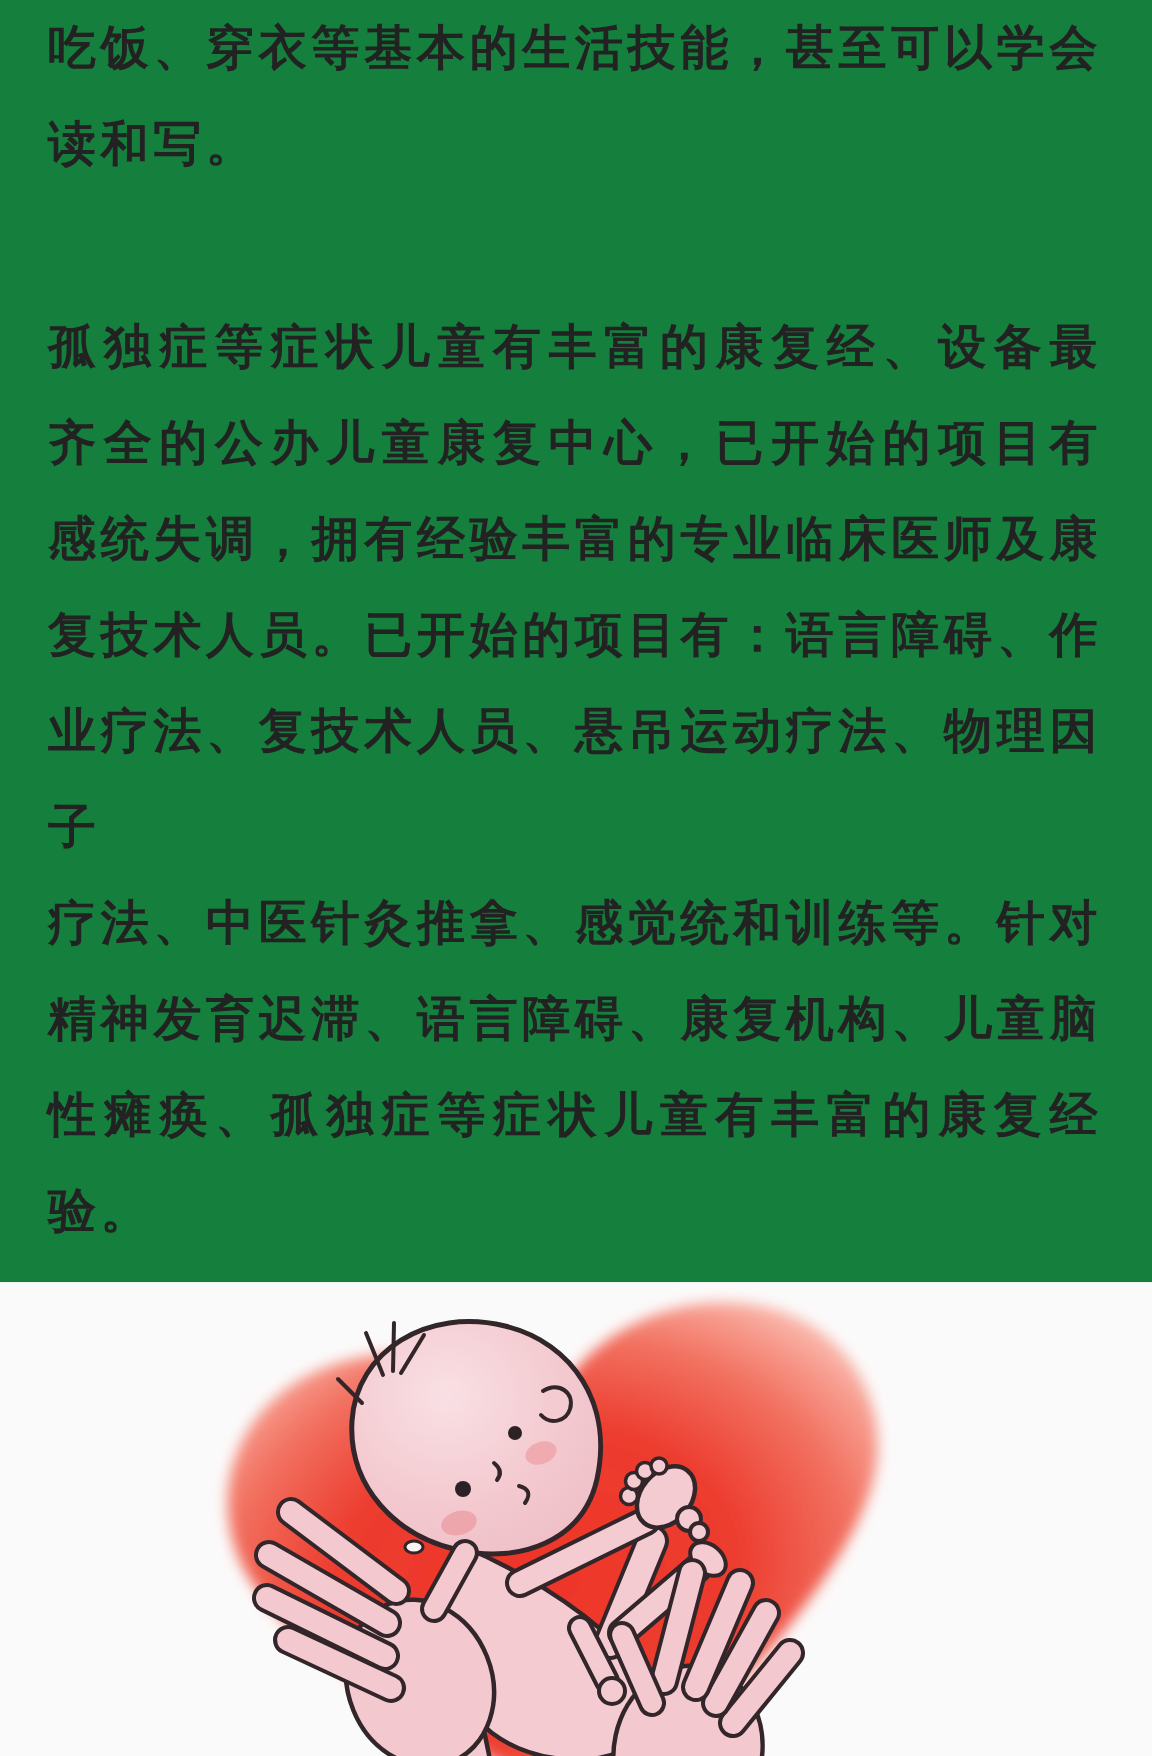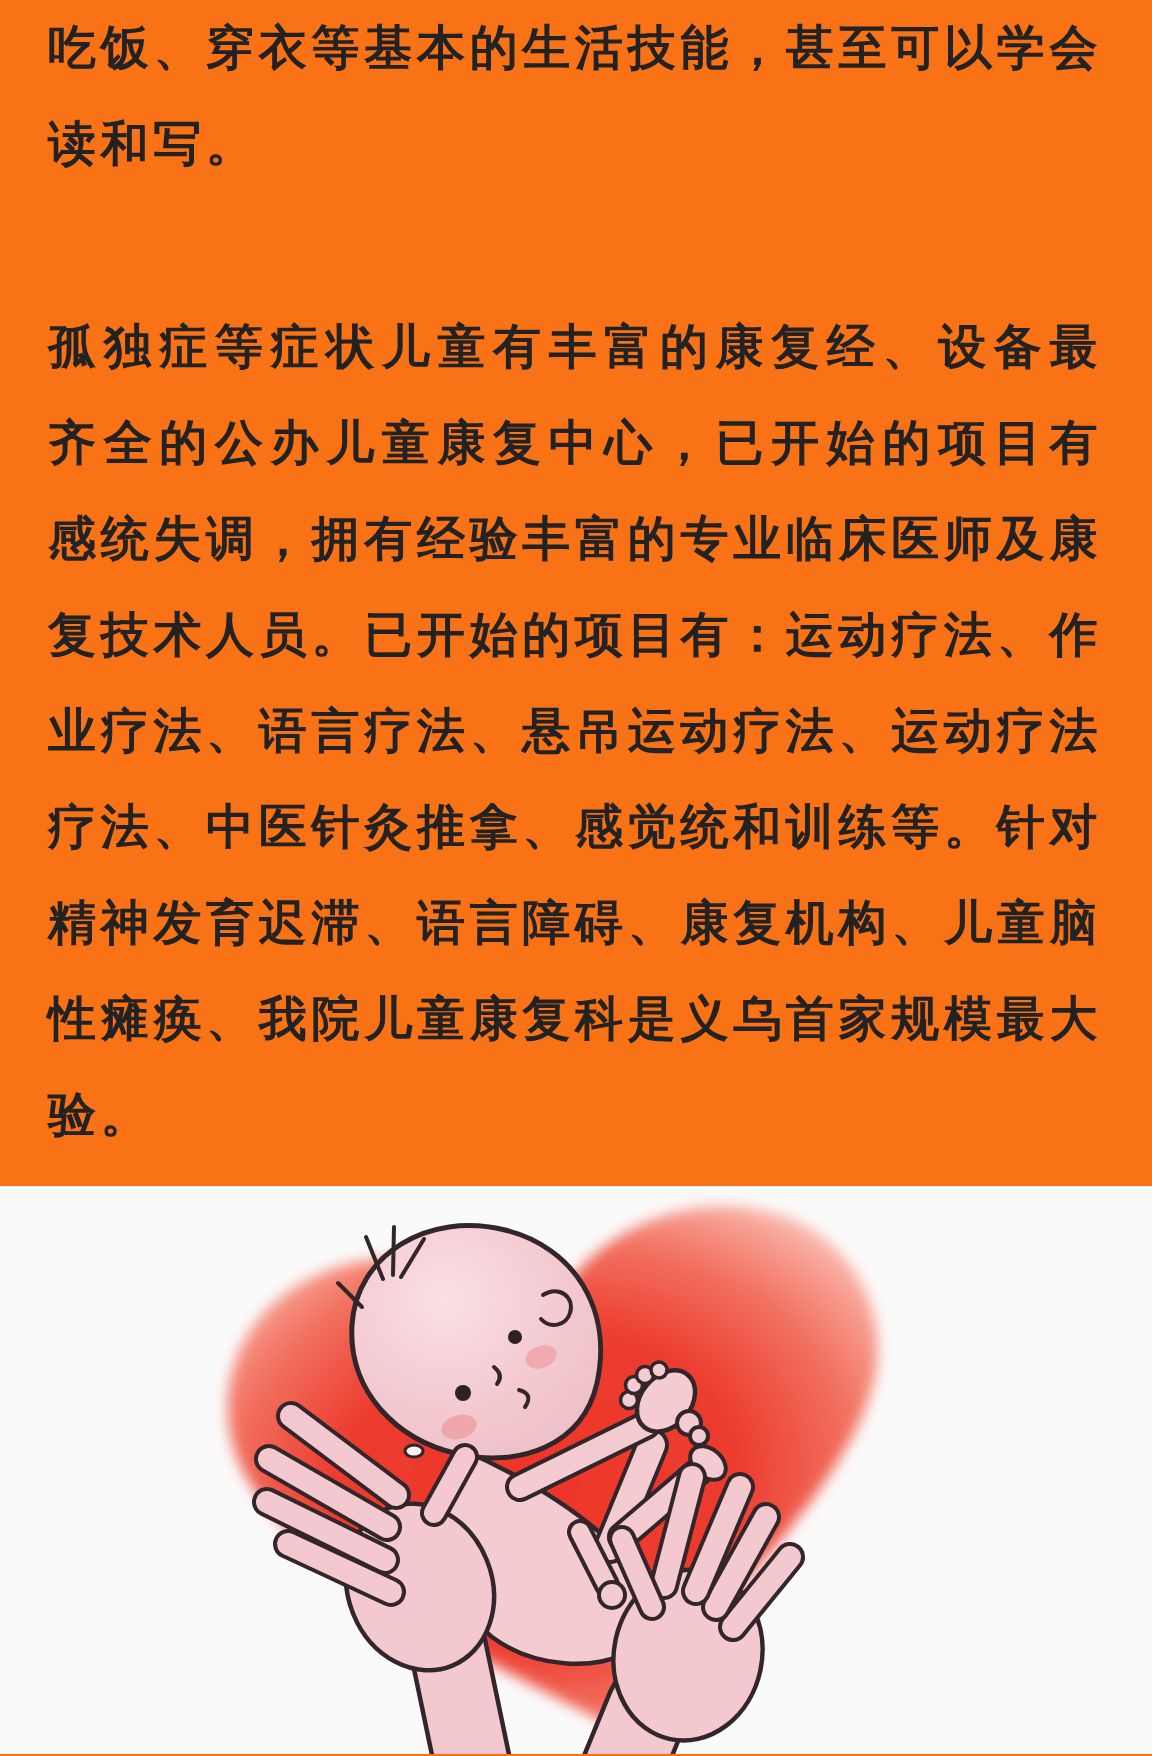--- a/index.html
+++ b/index.html
@@ -6,21 +6,21 @@
     margin: 0;
     padding: 0;
     background: #ffffff;
     width: 1152px;
     height: 1756px;
     overflow: hidden;
   }
   .page {
     width: 1152px;
     height: 1756px;
-    background: #f97316;
+    background: #15803d;
     position: relative;
     font-family: "Liberation Sans", "DejaVu Sans", sans-serif;
   }
   .article {
     padding: 0 50px 0 48px;
     color: #222222;
     font-size: 48px;
     font-weight: 700;
     line-height: 96px;
     letter-spacing: 4.6px;
@@ -55,25 +55,25 @@
 
   <div class="article">
     <div class="para">
       <div class="line flush">吃饭、穿衣等基本的生活技能，甚至可以学会</div>
       <div class="line">读和写。</div>
     </div>
     <div class="para">
       <div class="line flush">孤独症等症状儿童有丰富的康复经、设备最</div>
       <div class="line flush">齐全的公办儿童康复中心，已开始的项目有</div>
       <div class="line flush">感统失调，拥有经验丰富的专业临床医师及康</div>
-      <div class="line flush">复技术人员。已开始的项目有：运动疗法、作</div>
-      <div class="line flush">业疗法、语言疗法、悬吊运动疗法、运动疗法</div>
+      <div class="line flush">复技术人员。已开始的项目有：语言障碍、作</div>
+      <div class="line flush">业疗法、复技术人员、悬吊运动疗法、物理因子</div>
       <div class="line flush">疗法、中医针灸推拿、感觉统和训练等。针对</div>
       <div class="line flush">精神发育迟滞、语言障碍、康复机构、儿童脑</div>
-      <div class="line flush">性瘫痪、我院儿童康复科是义乌首家规模最大</div>
+      <div class="line flush">性瘫痪、孤独症等症状儿童有丰富的康复经</div>
       <div class="line">验。</div>
     </div>
   </div>
 
   <div class="illustration">
     <svg width="1152" height="568" viewBox="0 0 1152 568" xmlns="http://www.w3.org/2000/svg">
       <defs>
         <radialGradient id="heartGrad" cx="45%" cy="50%" r="62%">
           <stop offset="0" stop-color="#ed3529"></stop>
           <stop offset="0.5" stop-color="#ec3c2f"></stop>

